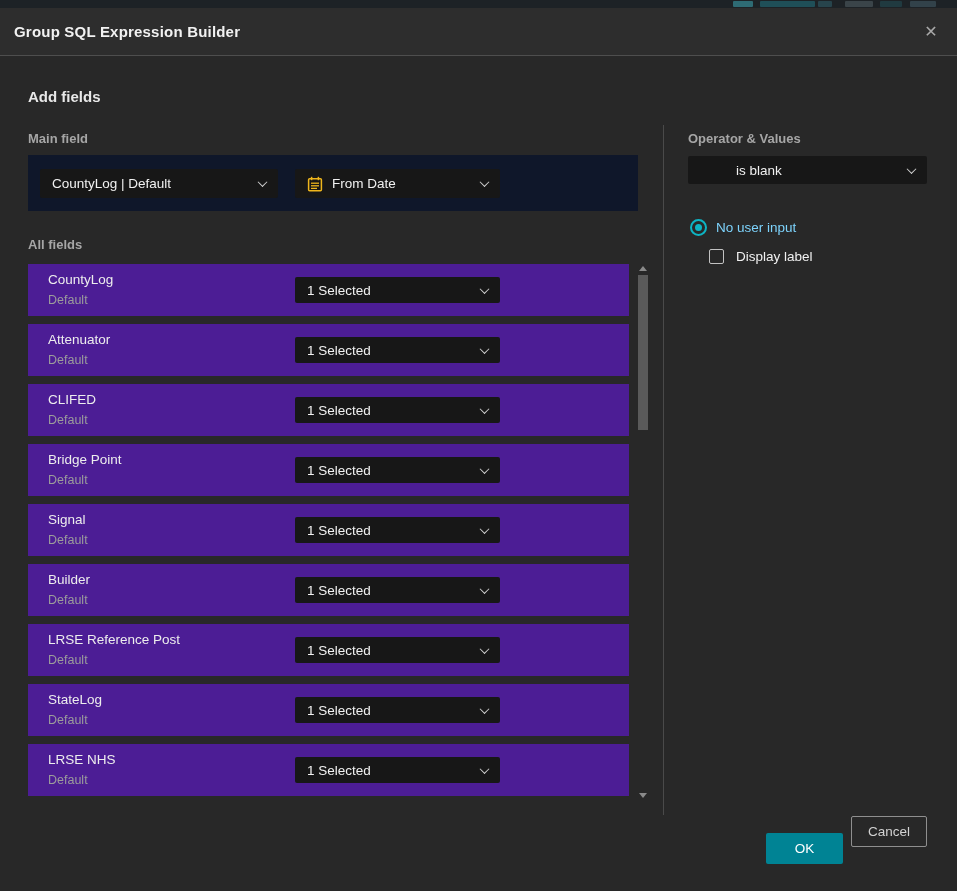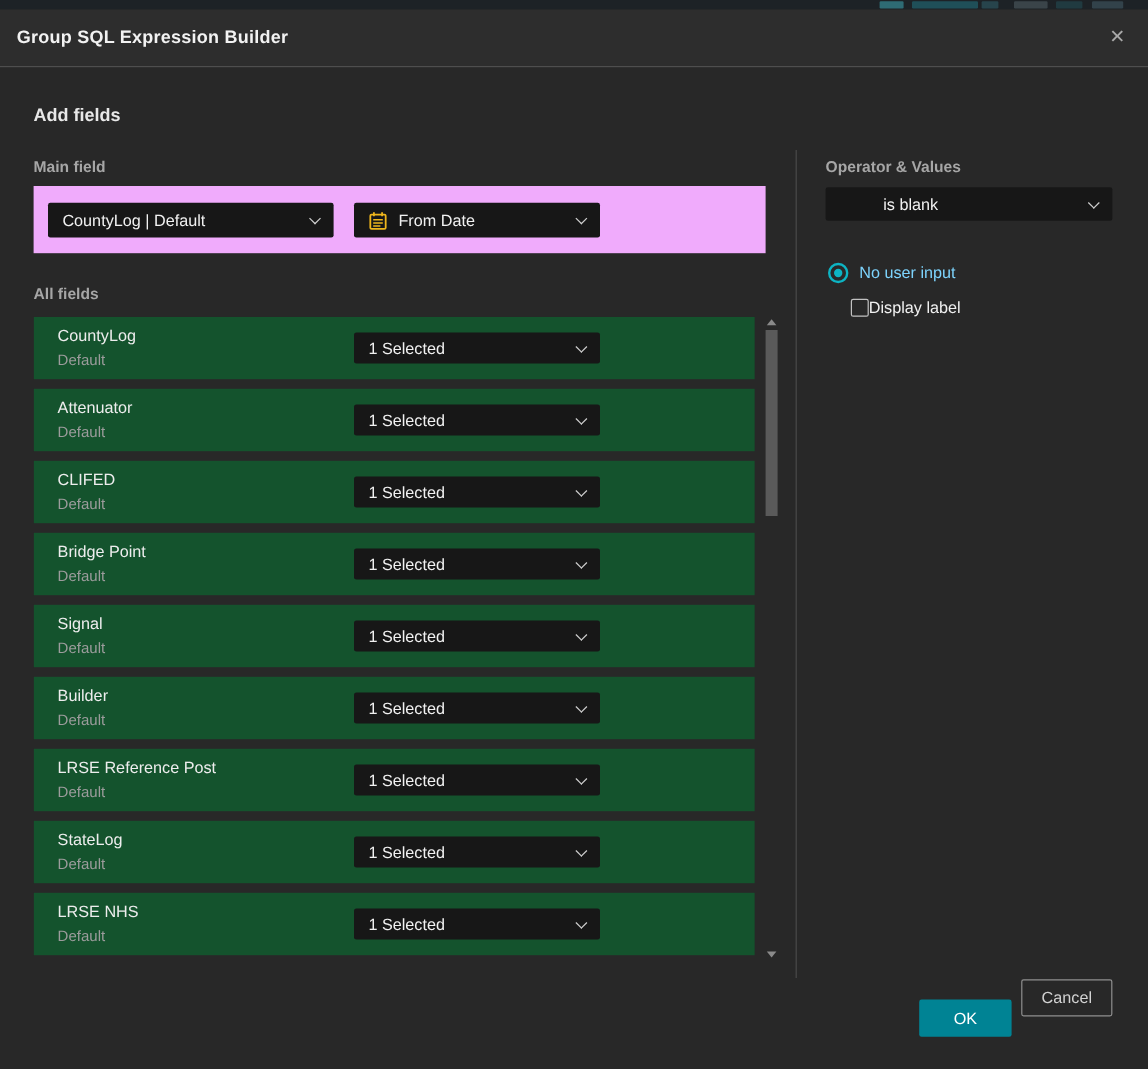--- a/index.html
+++ b/index.html
@@ -18,30 +18,30 @@
   .title { position:absolute; left:14px; top:0; line-height:48px; color:#f2f2f2; font-size:15px; font-weight:700; letter-spacing:.2px; }
   .close-btn { position:absolute; right:14px; top:12px; width:24px; height:24px; color:#a9a9a9; font-size:16px; line-height:24px; text-align:center; cursor:pointer; }
 
   .section-heading { position:absolute; left:28px; top:80px; color:#e8e8e8; font-size:15px; font-weight:700; }
 
   .panel-label { color:#a6a6a6; font-size:13px; font-weight:700; position:absolute; }
   .lbl-main { left:28px; top:123px; }
   .lbl-all { left:28px; top:229px; }
   .lbl-op { left:688px; top:123px; }
 
-  .main-panel { position:absolute; left:28px; top:147px; width:610px; height:56px; background:#f0abfc; }
+  .main-panel { position:absolute; left:28px; top:147px; width:610px; height:56px; background:#0f172a; }
 
   .select { display:flex; align-items:center; background:#171717; color:#f1f1f1; font-size:13.5px; padding:0 12px; cursor:pointer; border-radius:2px; }
   .chev { width:7px; height:7px; border-right:1.5px solid #cfcfcf; border-bottom:1.5px solid #cfcfcf; transform:rotate(45deg) translate(-1px,-1px); margin-left:auto; flex:none; }
   .sel-source { position:absolute; left:12px; top:14px; width:238px; height:29px; }
   .sel-field  { position:absolute; left:267px; top:14px; width:205px; height:29px; }
   .cal-icon { width:16px; height:16px; margin-right:9px; flex:none; }
 
   .fields-list { position:absolute; left:28px; top:256px; width:601px; height:536px; overflow:hidden; }
-  .field-row { position:relative; width:601px; height:52px; background:#14532d; margin-bottom:8px; }
+  .field-row { position:relative; width:601px; height:52px; background:#4c1d95; margin-bottom:8px; }
   .row-name { position:absolute; left:20px; top:8px; color:#ededed; font-size:13.5px; }
   .row-sub  { position:absolute; left:20px; top:29px; color:#9c9c9c; font-size:12.5px; }
   .row-select { position:absolute; left:267px; top:13px; width:205px; height:26px;justify-content:flex-end; }
 
   
   .scrollbar { position:absolute; left:637px; top:256px; width:12px; height:536px; }
   .sb-thumb { position:absolute; left:1px; top:11px; width:10px; height:155px; background:#5a5a5a; cursor:pointer; }
   .sb-up, .sb-down { position:absolute; left:2px; width:0; height:0; border-left:4px solid transparent; border-right:4px solid transparent; cursor:pointer; }
   .sb-up { top:2px; border-bottom:5px solid #8a8a8a; }
   .sb-down { bottom:2px; border-top:5px solid #8a8a8a; }
@@ -51,21 +51,21 @@
   
   .sel-operator { position:absolute; left:688px; top:148px; width:239px; height:28px;padding-left:48px; }
 
   .radio-row { position:absolute; left:690px; top:211px; display:flex; align-items:center; cursor:pointer; }
   .radio-outer { width:17px; height:17px; border-radius:50%; border:2px solid #0db4c3; display:flex; align-items:center; justify-content:center; flex:none; }
   .radio-dot { width:7px; height:7px; border-radius:50%; background:#0db4c3; }
   .radio-label { color:#7dd3fc; font-size:13.5px; margin-left:9px; }
 
   .checkbox-row { position:absolute; left:709px; top:241px; display:flex; align-items:center; cursor:pointer; }
   .checkbox-box { width:15px; height:15px; border:1.5px solid #c2c2c2; border-radius:2px; background:transparent; flex:none; }
-  .checkbox-label { color:#f0f0f0; font-size:13.5px; }
+  .checkbox-label { color:#f0f0f0; font-size:13.5px; margin-left:12px; }
 
   
   .btn { position:absolute; height:31px; font-size:13.5px; text-align:center; line-height:31px; border-radius:2px; cursor:pointer; }
   .btn-ok { left:766px; top:825px; width:77px; background:#008394; color:#ffffff; }
   .btn-cancel { left:851px; top:808px; width:76px; background:transparent; border:1px solid #8f8f8f; color:#d2d2d2; line-height:29px; }
 </style>
 </head>
 <body>
 
 <div id="screen">

